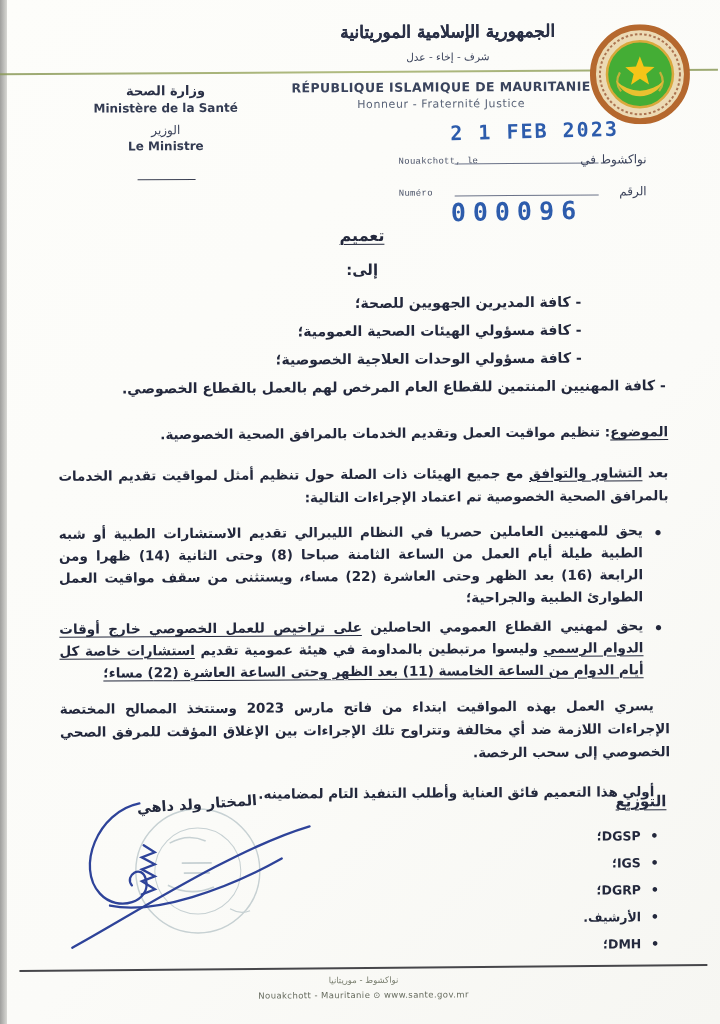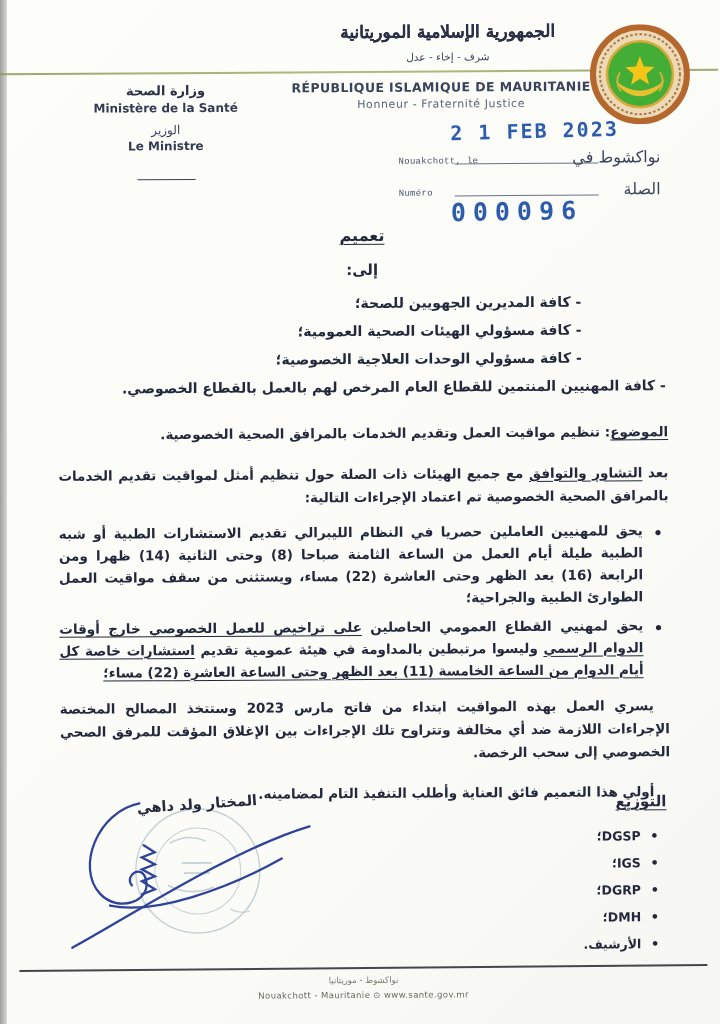--- a/index.html
+++ b/index.html
@@ -38,21 +38,21 @@
   .ministry .m-fr2{font-weight:700;font-size:12px;color:#333b52;margin-top:2px;}
   .ministry .short-line{margin:26px auto 0;width:58px;border-top:1.6px solid #3a3f52;}
   
   .date-stamp{position:absolute;top:120px;left:452px;width:170px;
     font-family:"DejaVu Sans Mono","Liberation Mono",monospace;
     font-weight:700;font-size:20px;letter-spacing:2px;color:#2d5cac;
     transform:rotate(-1.2deg);white-space:nowrap;}
   .fill-row{position:absolute;left:400px;width:262px;height:16px;font-size:9px;color:#4a5268;}
   .fill-row .lab-fr{position:absolute;left:0;bottom:1px;letter-spacing:.3px;font-family:Liberation Mono, monospace;}
   .fill-row .fill-line{position:absolute;left:56px;right:62px;bottom:3px;border-bottom:1px solid #6a7288;}
-  .fill-row .lab-ar{position:absolute;right:0;bottom:0;font-size:16px;color:#3c445c;}
+  .fill-row .lab-ar{position:absolute;right:14px;bottom:0;font-size:12px;color:#3c445c;}
   .row-place{top:152px;}
   .row-num{top:184px;}
   .number-stamp{position:absolute;top:198px;left:452px;
     font-family:"DejaVu Sans Mono","Liberation Mono",monospace;
     font-weight:700;font-size:25px;letter-spacing:7px;color:#2d5cac;
     transform:rotate(-.6deg);}
   
   .content{position:absolute;top:226px;left:58px;right:52px;direction:rtl;
     font-weight:700;color:#23283c;}
   .u{text-decoration:underline;text-underline-offset:3px;text-decoration-thickness:1.3px;}
@@ -120,21 +120,21 @@
 
     <div class="date-stamp">2 1 FEB 2023</div>
     <div class="fill-row row-place">
       <span class="lab-fr">Nouakchott, le</span>
       <span class="fill-line"></span>
       <span class="lab-ar">نواكشوط في</span>
     </div>
     <div class="fill-row row-num">
       <span class="lab-fr">Numéro</span>
       <span class="fill-line"></span>
-      <span class="lab-ar">الصلة</span>
+      <span class="lab-ar">الرقم</span>
     </div>
     <div class="number-stamp">000096</div>
 
     <main class="content">
       <div class="doc-title"><span class="u">تعميم</span></div>
       <div class="to-label">إلى:</div>
 
       <div class="recipients">
         <div>- كافة المديرين الجهويين للصحة؛</div>
         <div>- كافة مسؤولي الهيئات الصحية العمومية؛</div>
@@ -171,22 +171,22 @@
         <path d="M52,116 C96,126 170,100 224,70"></path>
       </g>
     </svg>
 
     <div class="distribution">
       <div class="dist-title"><span class="u">التوزيع</span></div>
       <ul class="dist-list">
         <li>DGSP؛</li>
         <li>IGS؛</li>
         <li>DGRP؛</li>
+        <li>الأرشيف.</li>
         <li>DMH؛</li>
-        <li>الأرشيف.</li>
       </ul>
     </div>
 
     <div class="footer-rule"></div>
     <div class="footer-ar">نواكشوط - موريتانيا</div>
     <div class="footer-fr">Nouakchott - Mauritanie ⊙ www.sante.gov.mr</div>
   </div>
 </div>
 
 </body></html>

